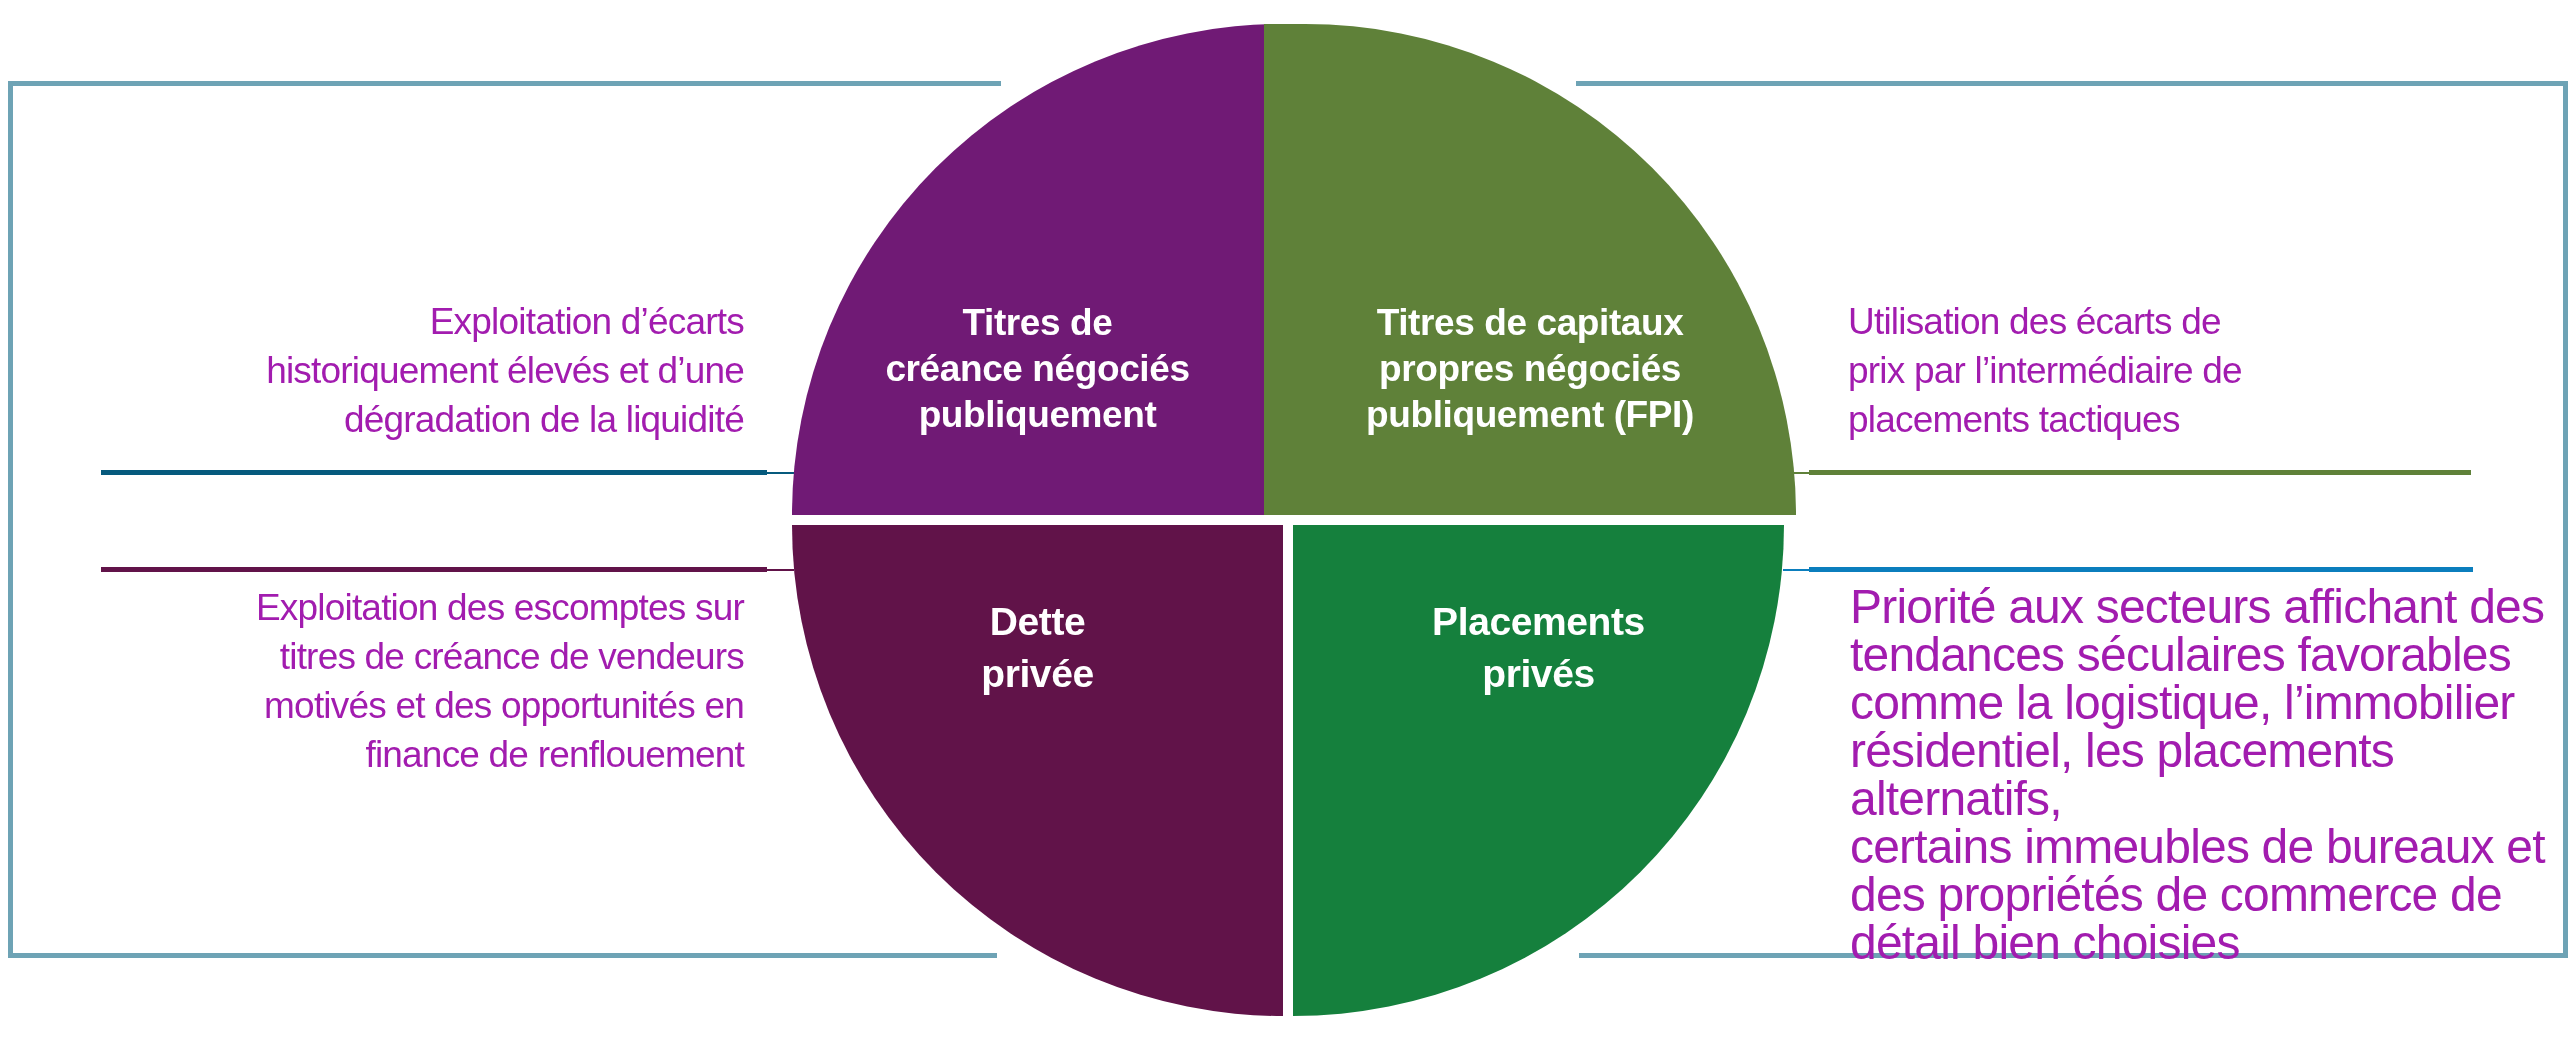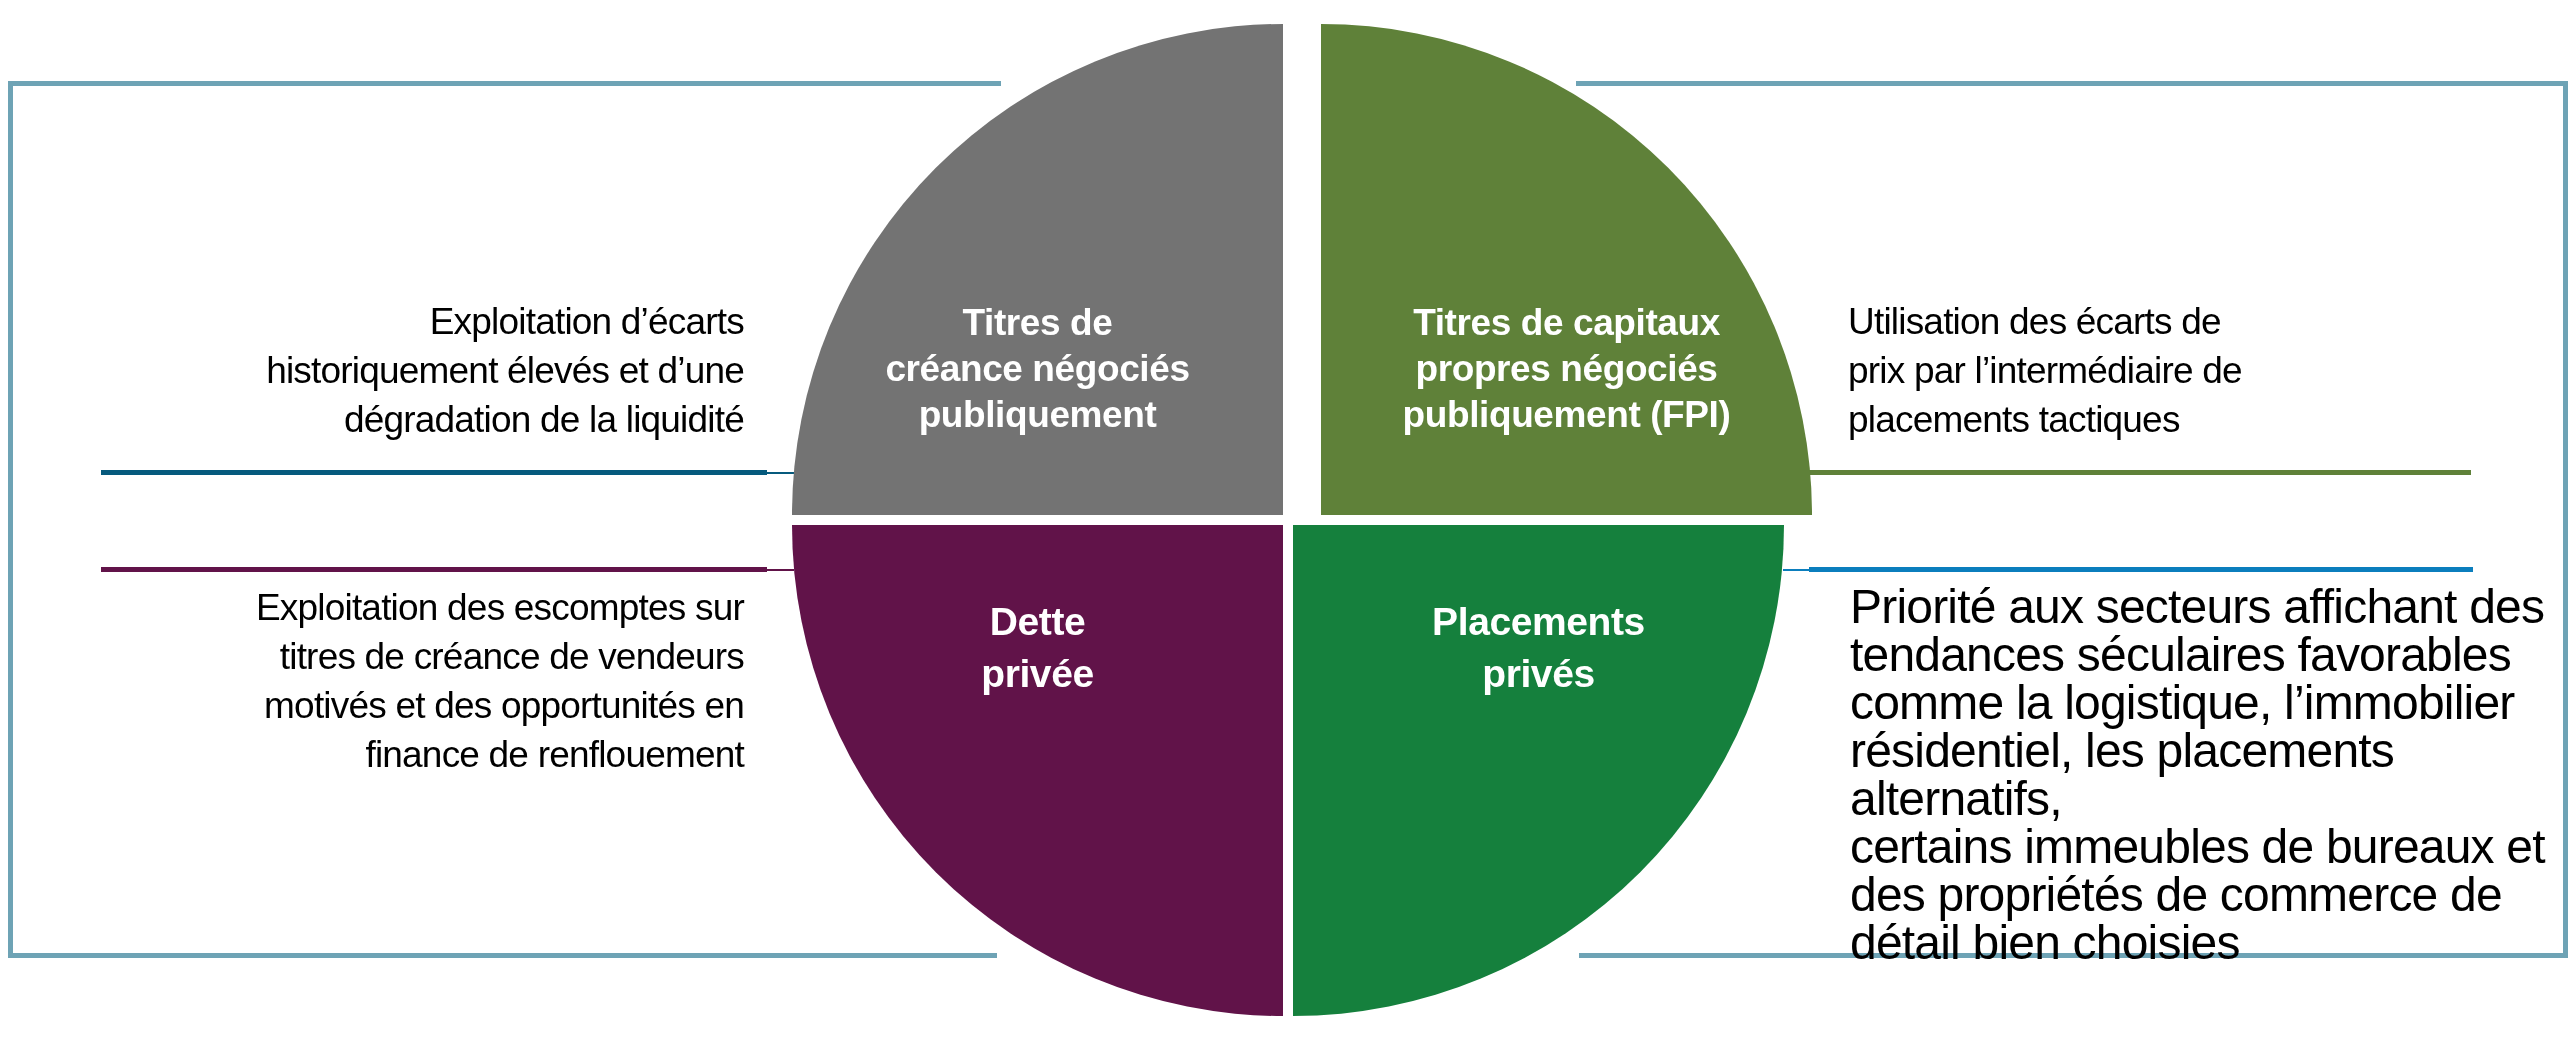--- a/index.html
+++ b/index.html
@@ -19,40 +19,40 @@
   .circle-box {
     position: absolute;
     left: 792px; top: 24px;
     width: 993px; height: 993px;
   }
   .quad {
     position: absolute;
     width: 491px; height: 491px;
   }
   .quad-tl { left: 0;     top: 0;     border-radius: 491px 0 0 0; }
-  .quad-tr { left: 529px; top: 0;     border-radius: 0 491px 0 0; }
+  .quad-tr { left: 472px; top: 0;     border-radius: 0 491px 0 0; padding-left: 41px; }
   .quad-bl { left: 0;     top: 501px; border-radius: 0 0 0 491px; }
   .quad-br { left: 501px; top: 501px; border-radius: 0 0 491px 0; }
 
   .q-label {
     position: absolute;
     left: 0; right: 0;
     text-align: center;
     color: #ffffff;
     font-weight: bold;
     white-space: pre-line;
     letter-spacing: -0.4px;
   }
   .q-label-top { top: 276px; font-size: 37px; line-height: 46px; }
   .q-label-bottom { top: 71px; font-size: 39px; line-height: 52px; }
 
   
   .annotation {
     position: absolute;
-    color: #000000;
+    color: #a21caf;
     white-space: pre-line;
     letter-spacing: -0.8px;
     font-size: 37px;
     line-height: 49px;
   }
   .ann-right-align { text-align: right; }
   .ann-left-align { text-align: left; }
   .ann-small { font-size: 48px; line-height: 48px; }
 
   
@@ -77,21 +77,21 @@
   <div class="conn" style="left: 767px; top: 569px; width: 27px; height: 1.6px; background-color: rgb(97, 19, 73);"></div>
 
   <div class="conn" style="left: 1783px; top: 472px; width: 27px; height: 1.6px; background-color: rgb(95, 129, 57);"></div>
   <div class="conn" style="left: 1809px; top: 470px; width: 662px; height: 4.8px; background-color: rgb(95, 129, 57);"></div>
 
   <div class="conn" style="left: 1783px; top: 569px; width: 27px; height: 1.6px; background-color: rgb(11, 126, 189);"></div>
   <div class="conn" style="left: 1809px; top: 567px; width: 664px; height: 4.8px; background-color: rgb(11, 126, 189);"></div>
 
   <div class="circle-box">
 
-    <div class="quad quad-tl" style="background-color: #737373;">
+    <div class="quad quad-tl" style="background-color: #701a75;">
       <div class="q-label q-label-top">Titres de
 créance négociés
 publiquement</div>
     </div>
 
     <div class="quad quad-tr" style="background-color: rgb(95, 129, 57);">
       <div class="q-label q-label-top">Titres de capitaux
 propres négociés
 publiquement (FPI)</div>
     </div>

